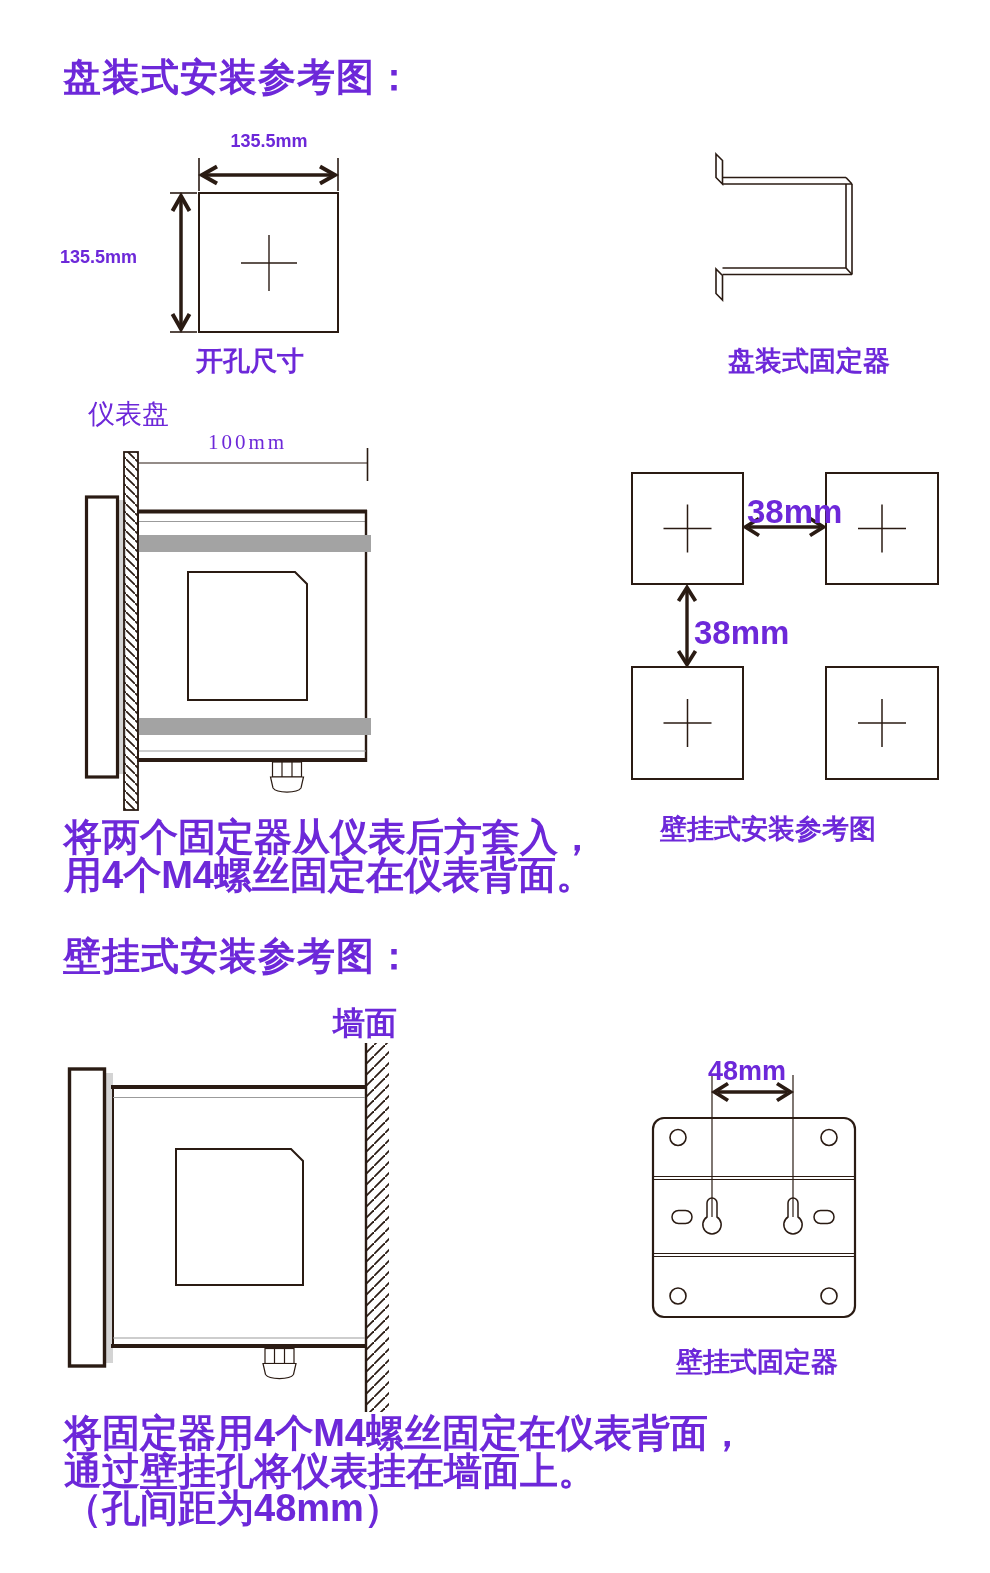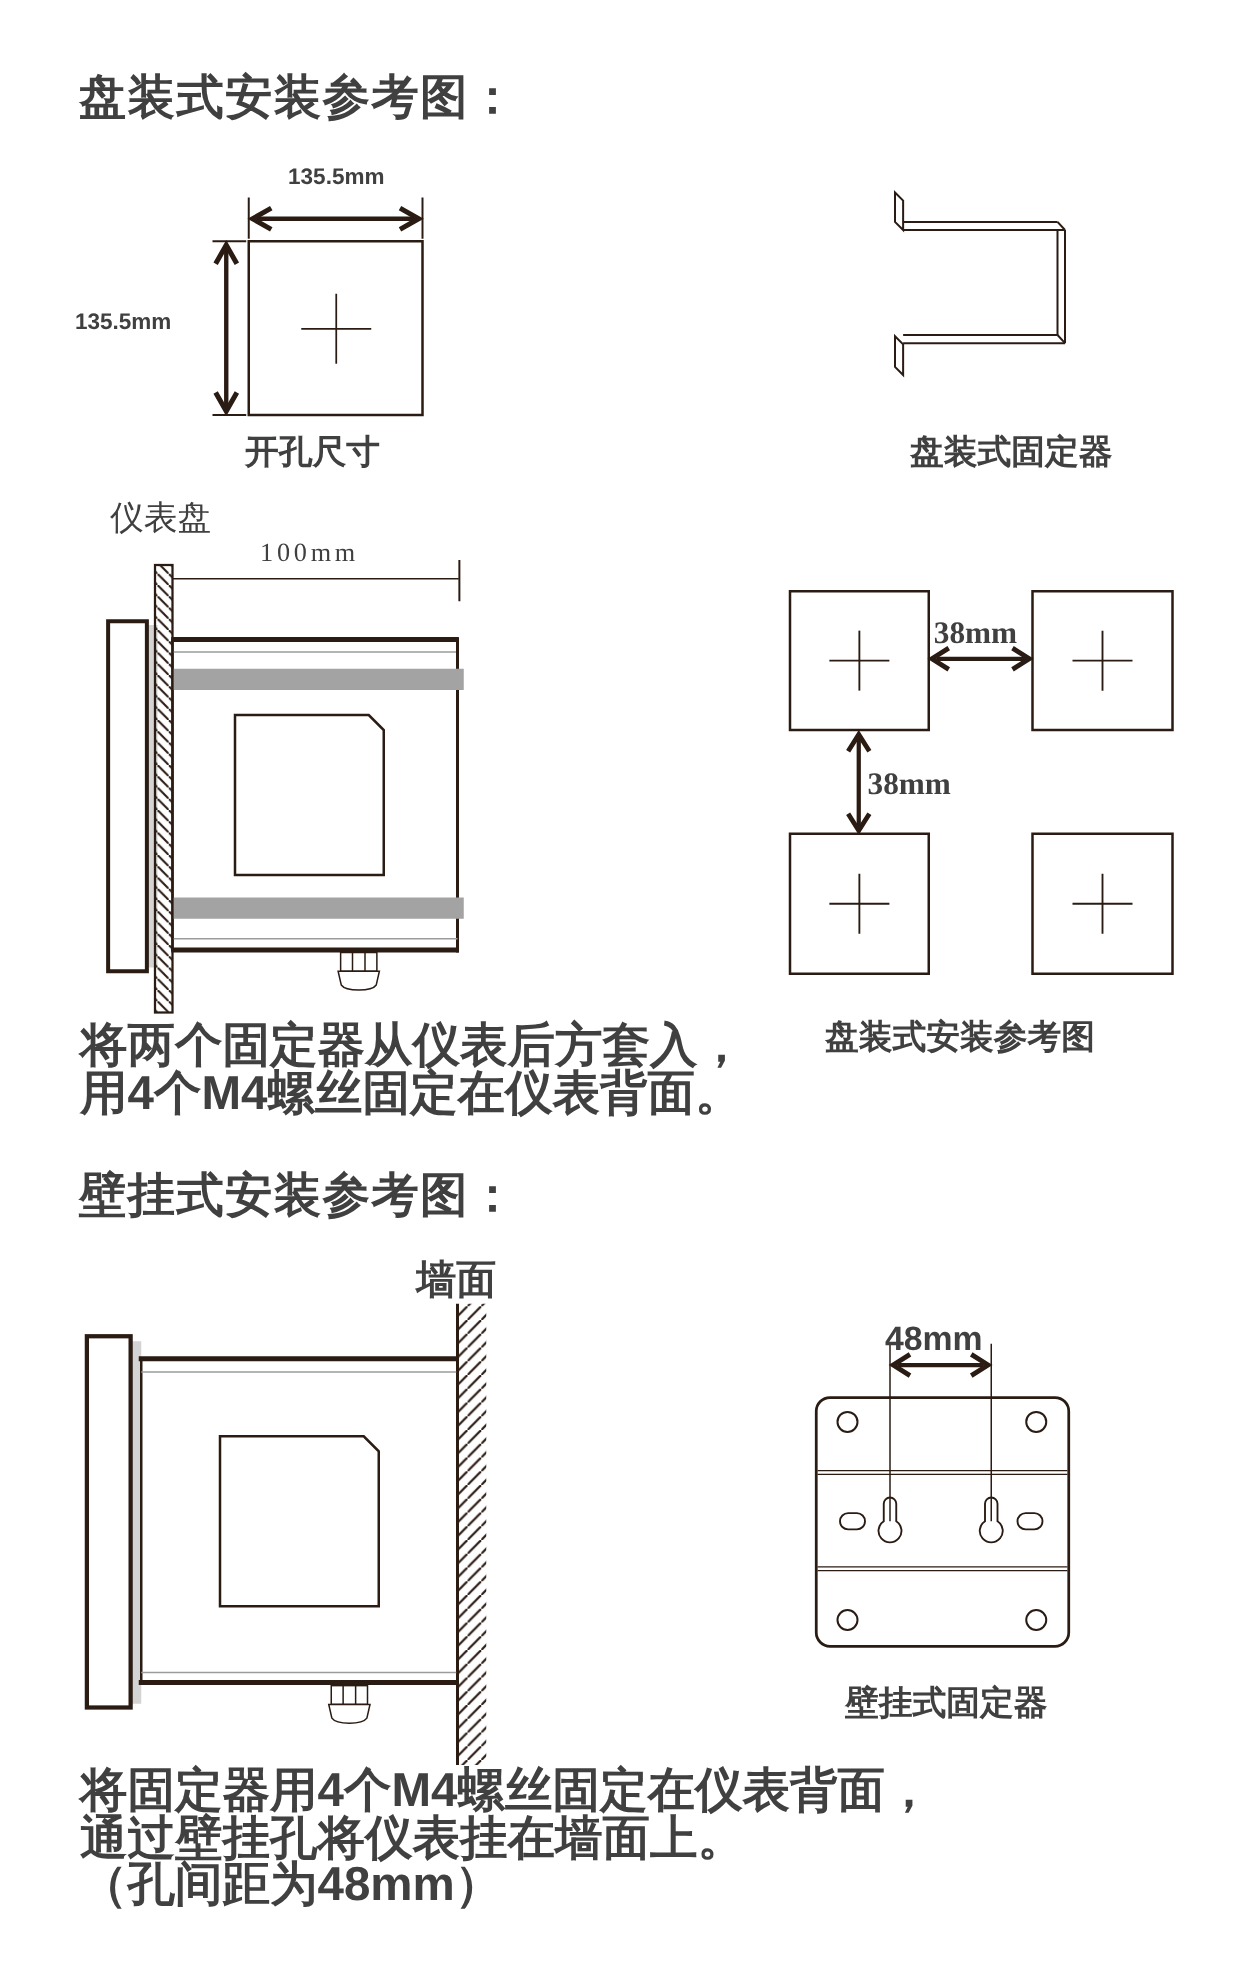--- a/index.html
+++ b/index.html
@@ -1,23 +1,23 @@
 <!DOCTYPE html>
 <html><head>
 <meta charset="utf-8">
 <style>
   html,body{margin:0;padding:0;background:#ffffff;}
   #page{position:relative;width:990px;height:1573px;background:#ffffff;overflow:hidden;
-        font-family:"Liberation Sans",sans-serif;color:#404040;}
+        font-family:"Liberation Sans",sans-serif;color:#6d28d9;}
   #lineart{position:absolute;left:0;top:0;}
   .txt{position:absolute;white-space:nowrap;}
   .title{font-size:38px;font-weight:700;letter-spacing:1px;}
   .caption{font-size:27px;font-weight:700;text-align:left;}
   .dim{font-size:18px;font-weight:700;}
-  .dim-mid{font-size:25px;font-weight:600;font-family:Liberation Serif, serif;}
+  .dim-mid{font-size:33px;font-weight:600;}
   .serif{font-family:"Liberation Serif",serif;font-weight:400;}
   .note{font-size:38px;font-weight:700;line-height:38px;}
 </style>
 </head>
 <body>
 
 <div id="page">
 
   <svg id="lineart" width="990" height="1573" viewBox="0 0 990 1573" stroke="#2a1b13" fill="none" stroke-linecap="butt">
     <defs>
@@ -146,21 +146,21 @@
   <div class="txt dim" style="left:60px;top:247px;">135.5mm</div>
   <div class="txt caption" style="left:196px;top:343px;width:150px;">开孔尺寸</div>
 
   <div class="txt caption" style="left:698px;top:343px;width:172px;margin-left:30px;">盘装式固定器</div>
 
   <div class="txt serif" style="left:88px;top:396px;font-size:27px;">仪表盘</div>
   <div class="txt serif" style="left:208px;top:430px;font-size:21px;letter-spacing:3px;">100mm</div>
 
   <div class="txt dim-mid" style="left:747px;top:493px;">38mm</div>
   <div class="txt dim-mid" style="left:694px;top:614px;">38mm</div>
-  <div class="txt caption" style="left:660px;top:811px;width:250px;">盘装式安装参考图</div>
+  <div class="txt caption" style="left:660px;top:811px;width:250px;">壁挂式安装参考图</div>
 
   <div class="txt note" style="left:64px;top:818px;">将两个固定器从仪表后方套入，</div>
   <div class="txt note" style="left:64px;top:856px;">用4个M4螺丝固定在仪表背面。</div>
 
   <div class="txt title" style="left:63px;top:931px;">壁挂式安装参考图：</div>
 
   <div class="txt" style="left:333px;top:1002px;font-size:32px;font-weight:700;">墙面</div>
 
   <div class="txt dim" style="left:708px;top:1056px;font-size:27px;">48mm</div>
   <div class="txt caption" style="left:676px;top:1344px;width:172px;">壁挂式固定器</div>

